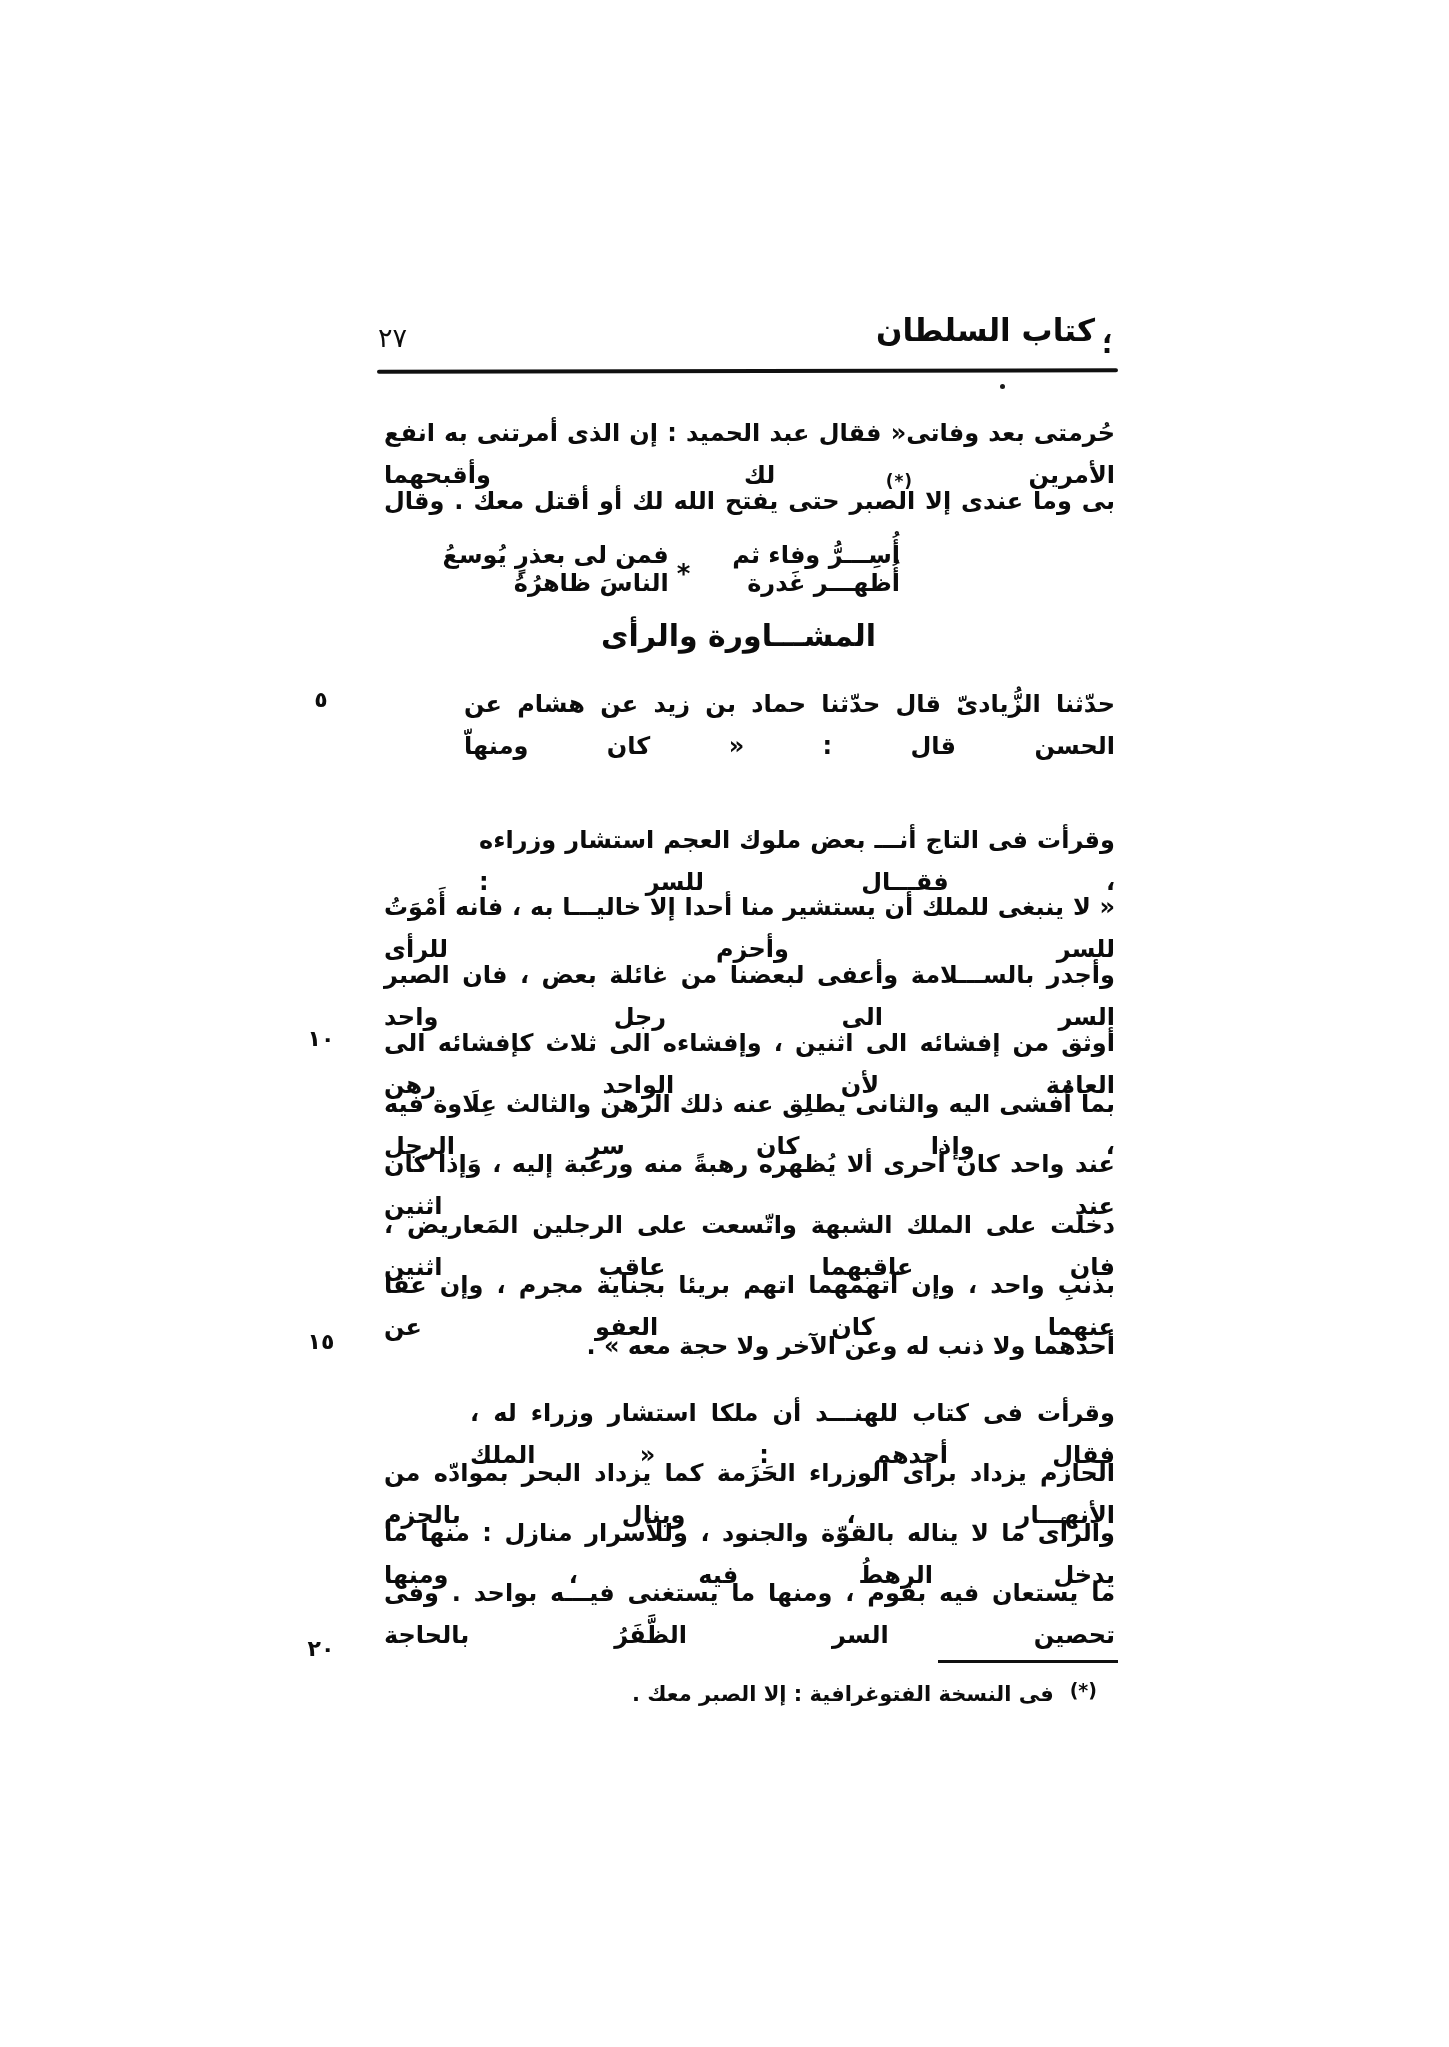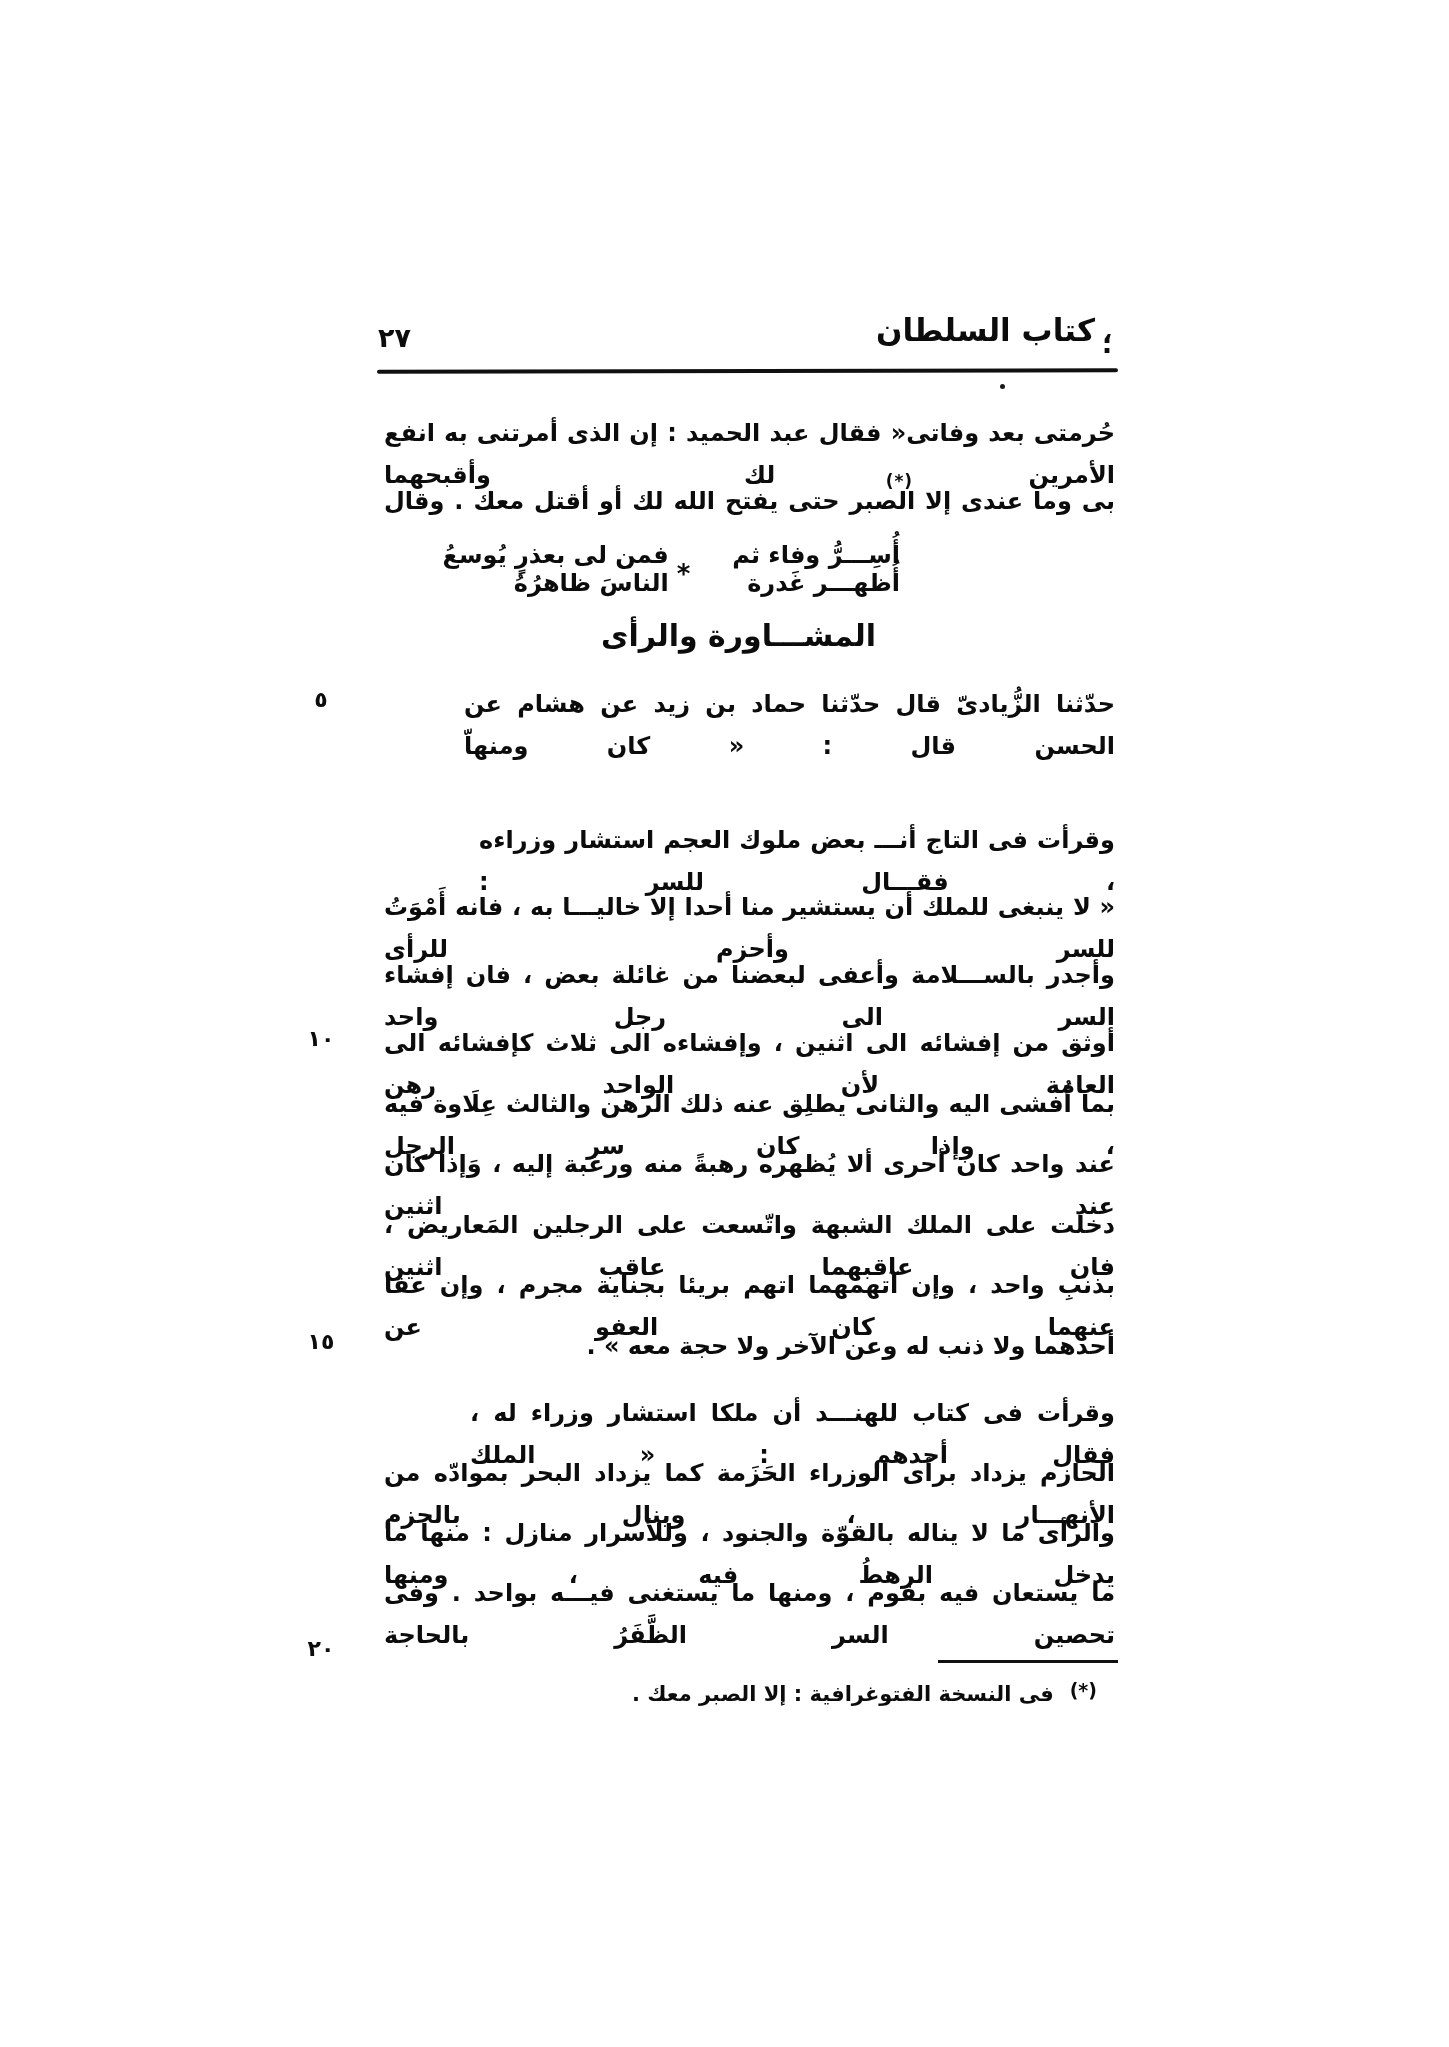--- a/index.html
+++ b/index.html
@@ -6,21 +6,21 @@
   .page{
     position:relative;
     width:1449px;height:2047px;
     margin:0 auto;
     background:#ffffff;
     font-family:"DejaVu Sans",sans-serif;
     color:#0c0c0c;
     overflow:hidden;
   }
   
-  .pagenum{position:absolute;left:378px;top:322px;font-size:27px;font-weight:700;direction:rtl;}
+  .pagenum{position:absolute;left:378px;top:322px;font-size:27px;font-weight:400;direction:rtl;}
   .booktitle{position:absolute;left:384px;width:731px;top:312px;text-align:right;font-size:31px;font-weight:700;direction:rtl;padding-right:20px;box-sizing:border-box;}
   .headrule{position:absolute;left:377px;top:369px;width:741px;height:4px;background:#101010;transform:rotate(-0.12deg);border-radius:2px;}
   .cornermark{position:absolute;left:1102px;top:328px;font-size:27px;font-weight:700;}
   .speck{position:absolute;left:1000px;top:384px;width:5px;height:5px;background:#1a1a1a;border-radius:50%;}
 
   
   .bline{
     position:absolute;left:384px;width:731px;height:42px;
     box-sizing:border-box;
     direction:rtl;unicode-bidi:plaintext;
@@ -94,21 +94,21 @@
     <span class="star">*</span>
     <span>فمن لى بعذرٍ يُوسعُ الناسَ ظاهرُهُ</span>
   </div>
 
   <div class="heading">المشـــاورة والرأى</div>
 
   <div class="bline t683 ind80">حدّثنا الزُّيادىّ قال حدّثنا حماد بن زيد عن هشام عن الحسن قال : « كان ومنهاّ</div>
 
   <div class="bline t819 ind95">وقرأت فى التاج أنـــ بعض ملوك العجم استشار وزراءه ، فقـــال للسر :</div>
   <div class="bline t886">« لا ينبغى للملك أن يستشير منا أحدا إلا خاليـــا به ، فانه أَمْوَتُ للسر وأحزم للرأى</div>
-  <div class="bline t954">وأجدر بالســـلامة وأعفى لبعضنا من غائلة بعض ، فان إفشاء السر الى رجل واحد</div>
+  <div class="bline t954">وأجدر بالســـلامة وأعفى لبعضنا من غائلة بعض ، فان الصبر السر الى رجل واحد</div>
   <div class="bline t1022">أوثق من إفشائه الى اثنين ، وإفشاءه الى ثلاث كإفشائه الى العامة لأن الواحد رهن</div>
   <div class="bline t1083">بما أُفشى اليه والثانى يطلِق عنه ذلك الرهن والثالث عِلَاوة فيه ، وإذا كان سر الرجل</div>
   <div class="bline t1143">عند واحد كان أحرى ألا يُظهره رهبةً منه ورغبة إليه ، وَإذا كان عند اثنين</div>
   <div class="bline t1204">دخلت على الملك الشبهة واتّسعت على الرجلين المَعاريض ، فان عاقبهما عاقب اثنين</div>
   <div class="bline t1264">بذنبِ واحد ، وإن آتهمهما اتهم بريئا بجناية مجرم ، وإن عفا عنهما كان العفو عن</div>
   <div class="bline t1325 endline">أحدهما ولا ذنب له وعن الآخر ولا حجة معه » .</div>
 
   <div class="bline t1392 ind86">وقرأت فى كتاب للهنـــد أن ملكا استشار وزراء له ، فقال أحدهم : « الملك</div>
   <div class="bline t1452">الحازم يزداد برأى الوزراء الحَزَمة كما يزداد البحر بموادّه من الأنهـــار ، وينال بالحزم</div>
   <div class="bline t1512">والرأى ما لا يناله بالقوّة والجنود ، وللأسرار منازل : منها ما يدخل الرهطُ فيه ، ومنها</div>

